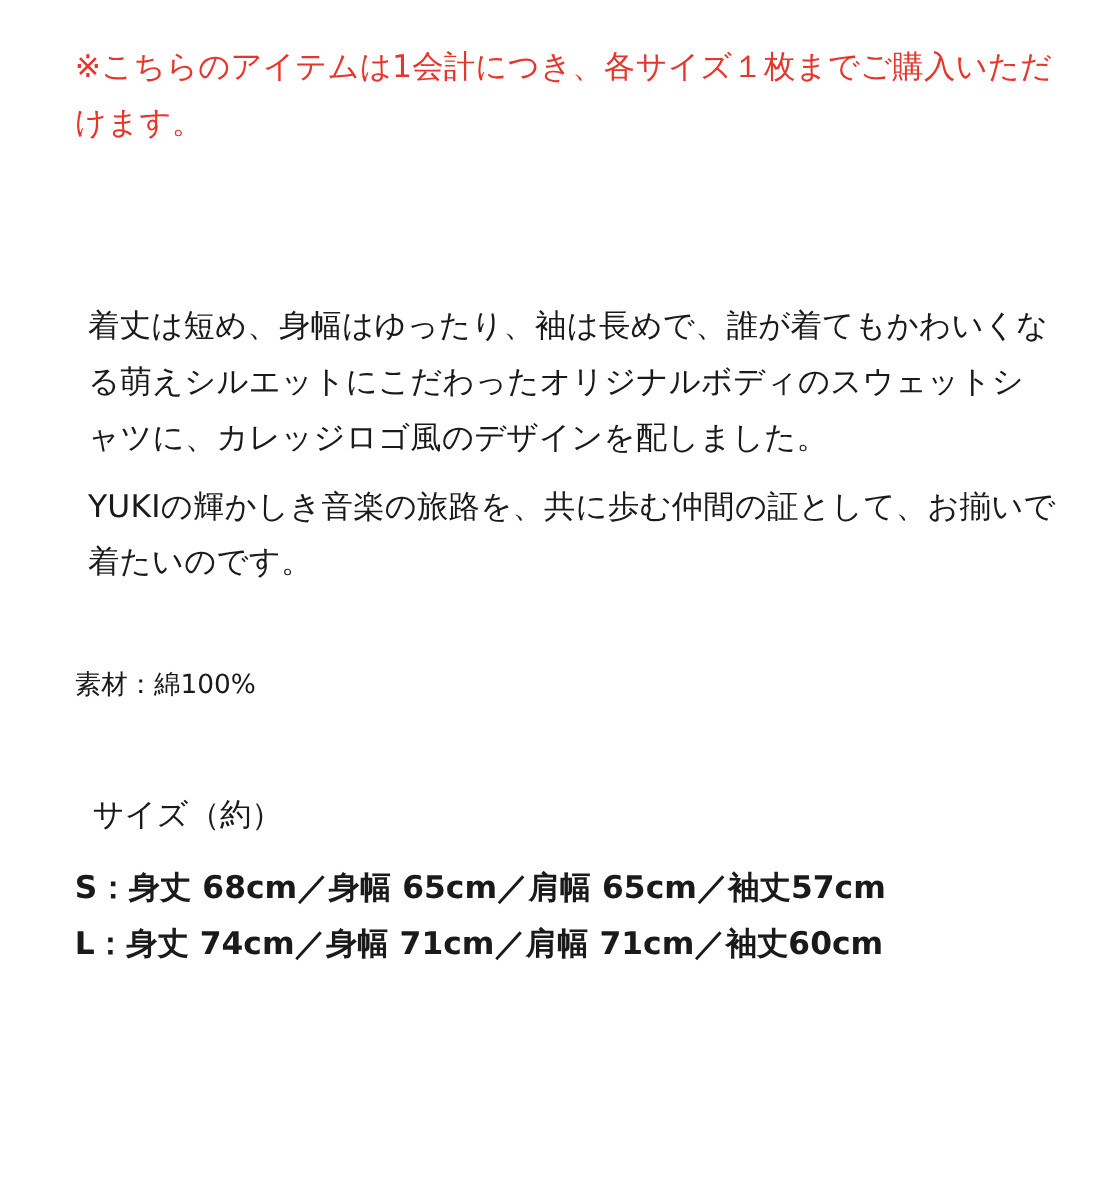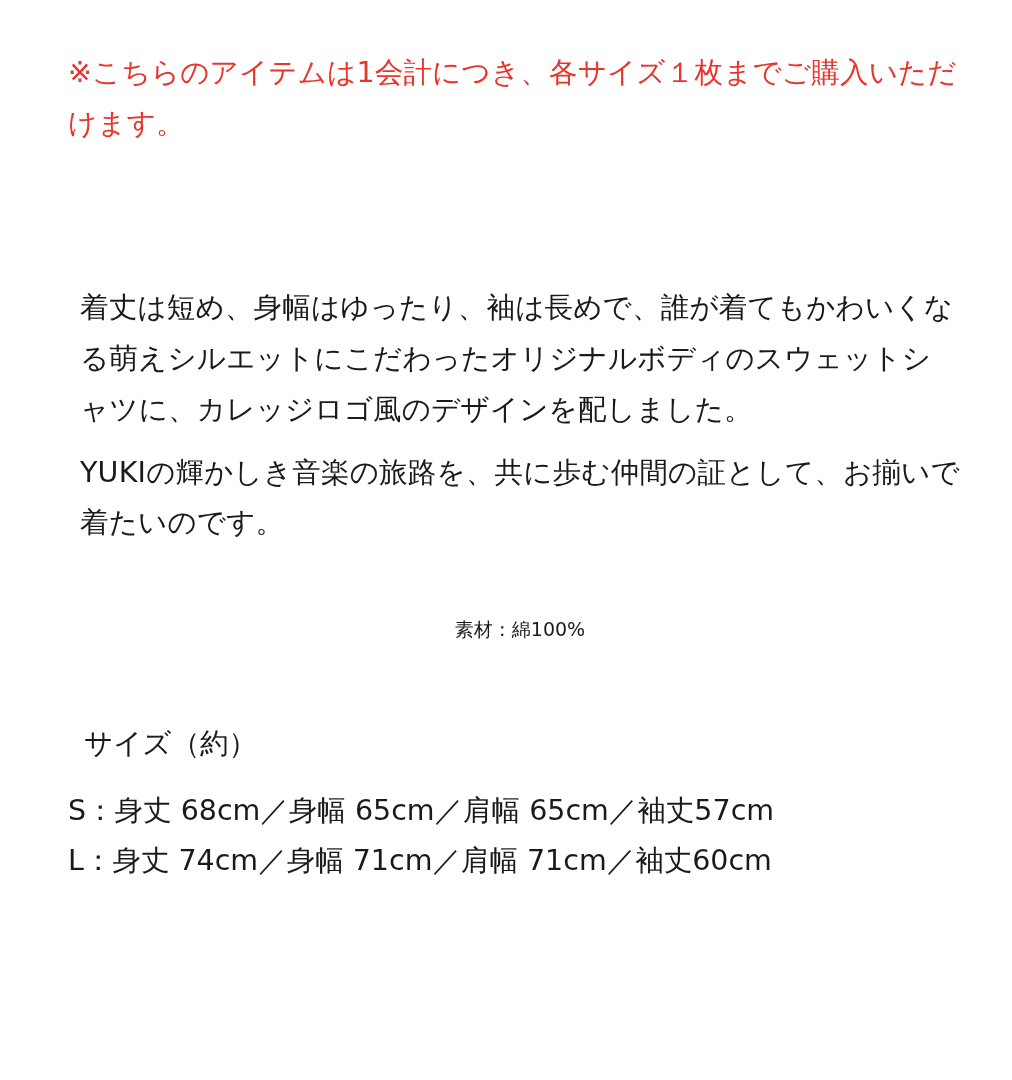--- a/index.html
+++ b/index.html
@@ -12,21 +12,21 @@
     height: 1080px;
     font-family: "DejaVu Sans", "Liberation Sans", sans-serif;
     color: #1a1a1a;
     -webkit-font-smoothing: antialiased;
   }
   .page {
     position: relative;
     width: 1012px;
     height: 1080px;
     box-sizing: border-box;
-    padding: 48px 40px 0 68px;
+    padding: 36px 40px 0 68px;
     overflow: hidden;
   }
   .notice {
     color: #e8352c;
     font-size: 28.5px;
     line-height: 1.78;
     letter-spacing: 0.2px;
     margin: 0;
     max-width: 915px;
     font-weight: 400;
@@ -36,38 +36,38 @@
   .spacer-3 { height: 56px; }
   .body-text {
     font-size: 28.5px;
     line-height: 1.78;
     letter-spacing: 0.2px;
     margin: 12px;
     max-width: 922px;
     color: #1a1a1a;
   }
   .material {
-    font-size: 19px;
+    font-size: 24px;
     line-height: 1.78;
     margin: 0;
     color: #1a1a1a;
-    text-align: center;
   }
   .size-heading {
     font-size: 28.5px;
     line-height: 1.78;
     margin: 16px;
     color: #1a1a1a;
   }
   .size-line {
     font-size: 28.5px;
     line-height: 1.78;
     margin: 0;
     color: #1a1a1a;
     white-space: nowrap;
+    font-weight: bold;
   }
 </style>
 </head>
 <body>
 
 <div class="page">
 
   <p class="notice">※こちらのアイテムは1会計につき、各サイズ１枚までご購入いただけます。</p>
 
   <div class="spacer-1"></div>

